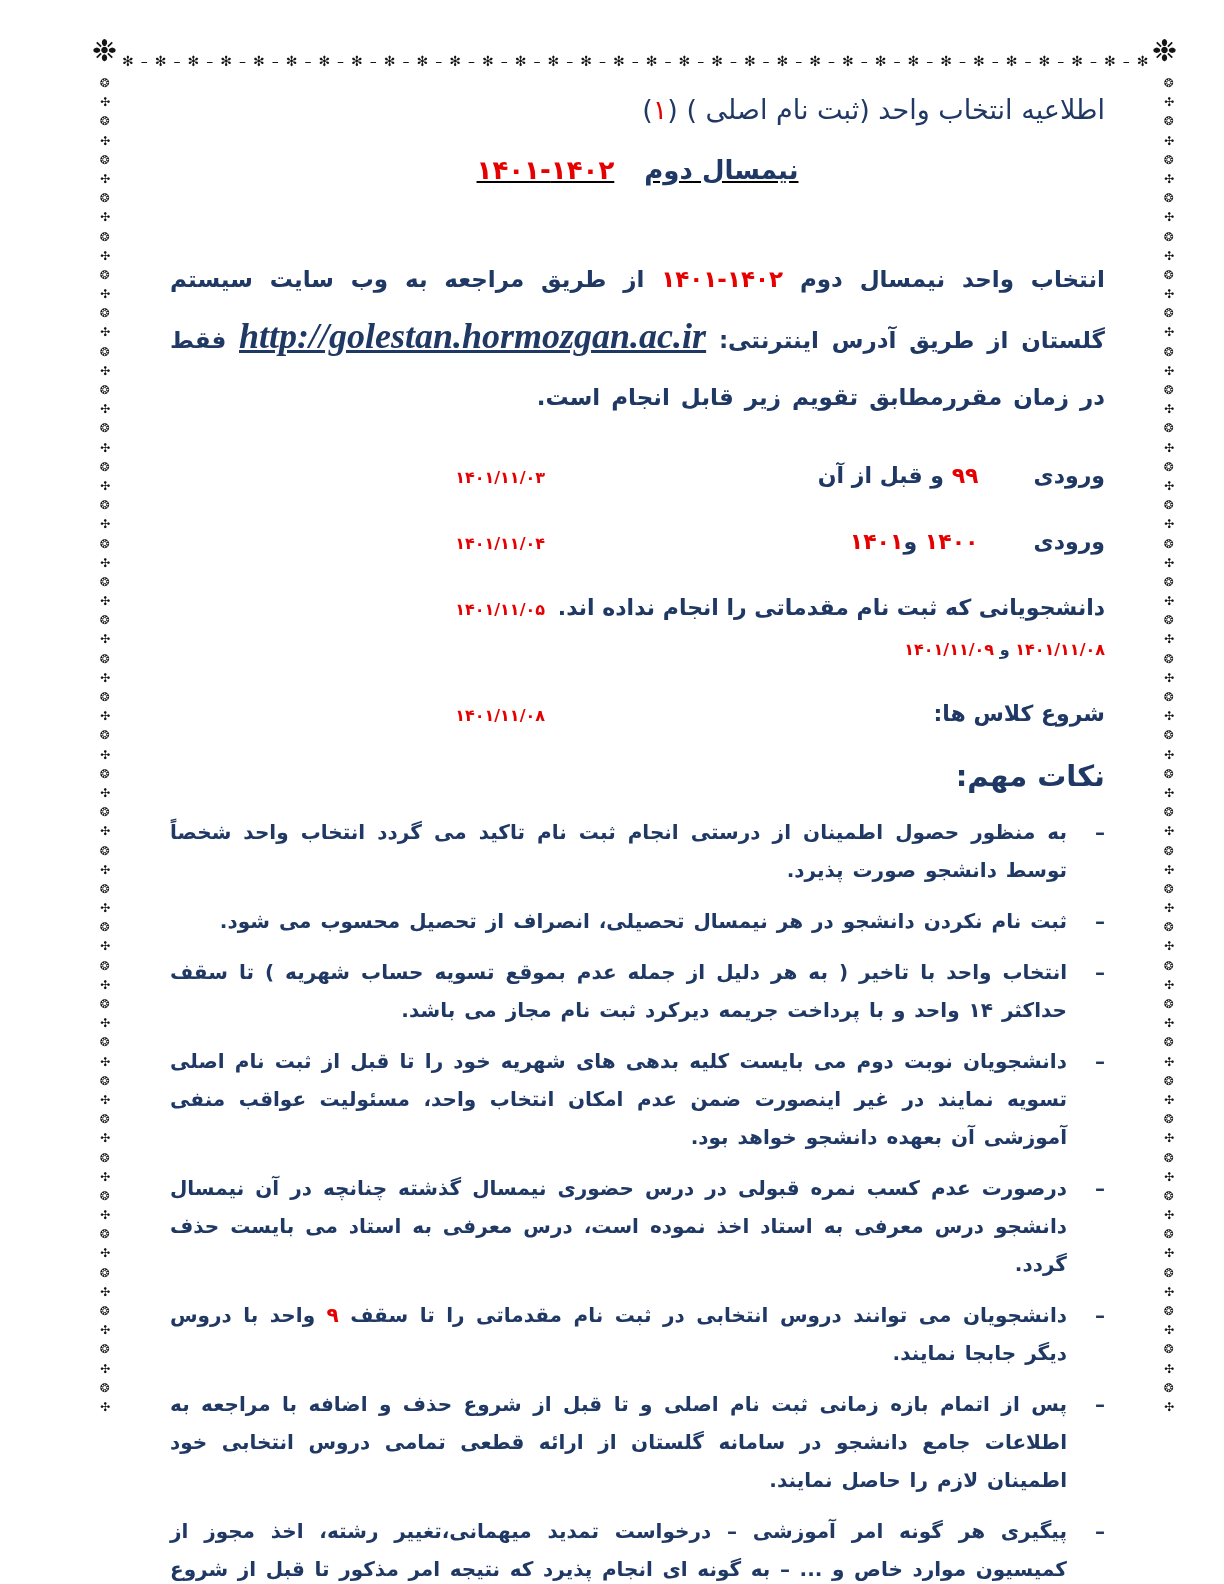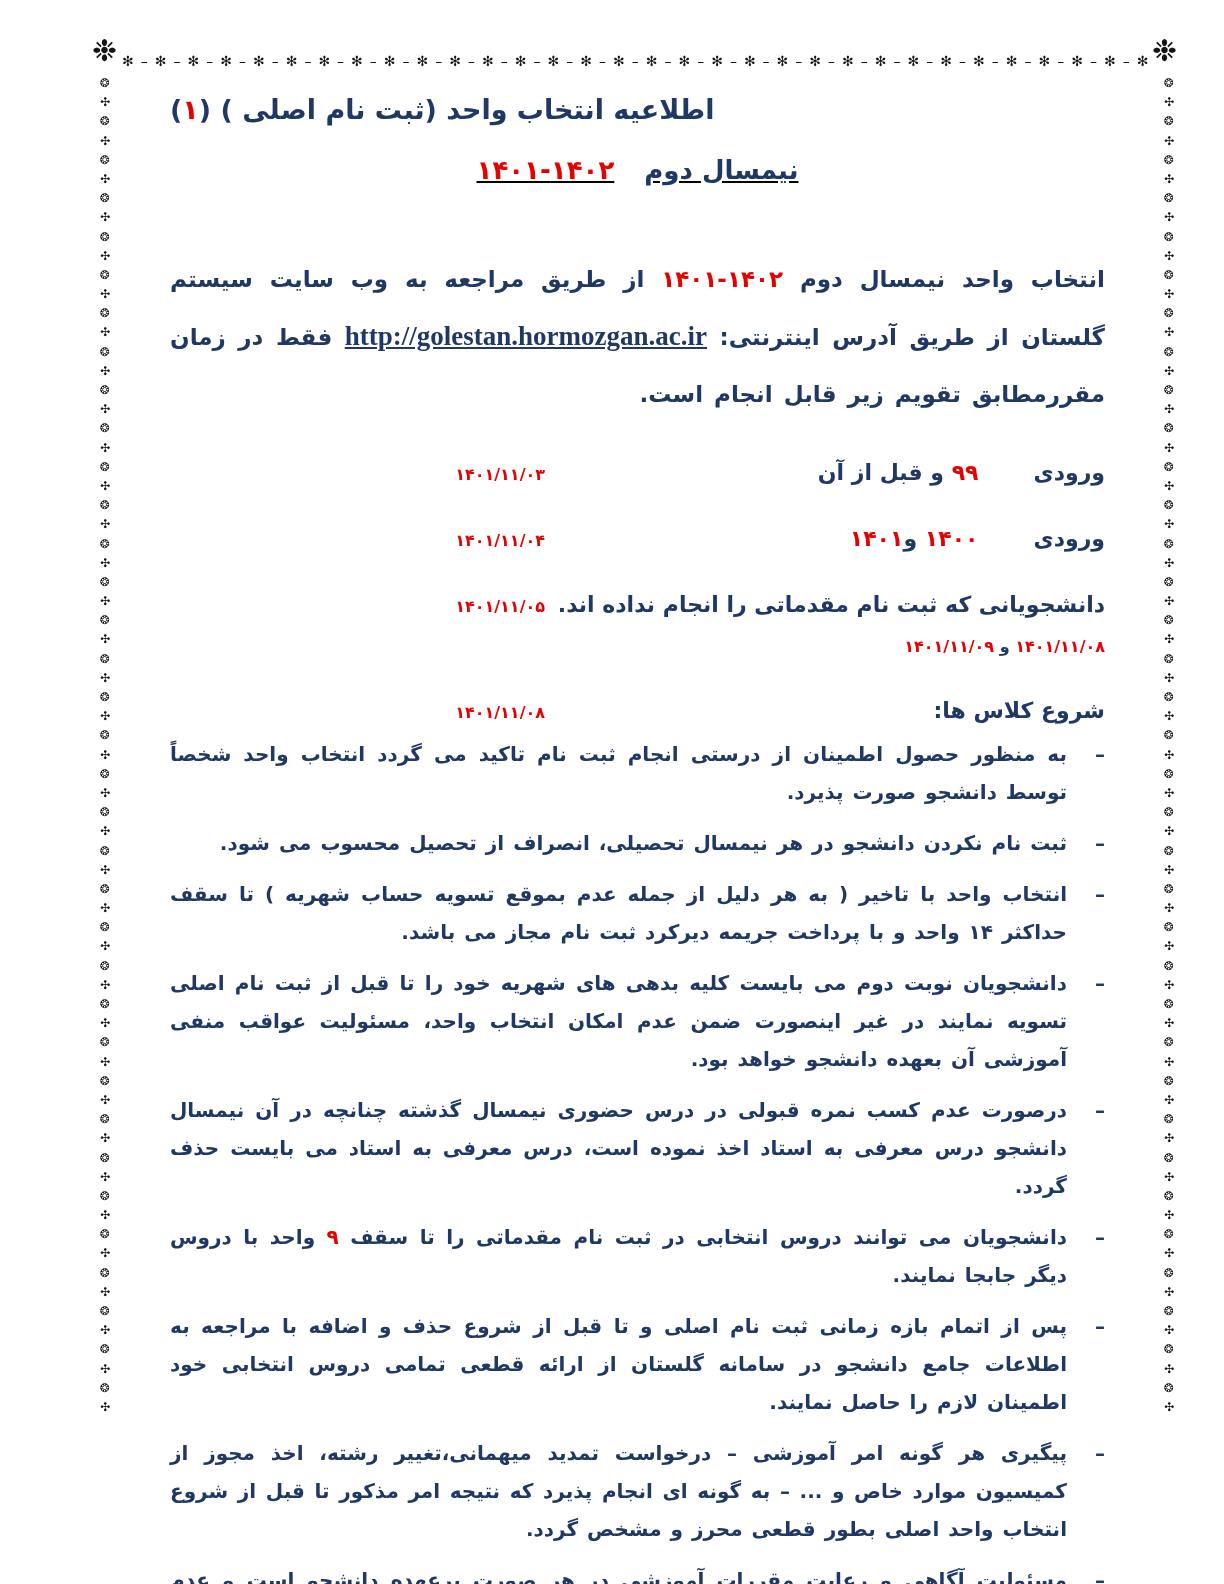--- a/index.html
+++ b/index.html
@@ -25,24 +25,24 @@
           font-size:12px;line-height:1.6;color:var(--ink);}
   .b-left{left:92px;}
   .b-right{left:1156px;}
 
   
   .content{position:absolute;top:84px;right:119px;left:170px;}
 
   .c-b{color:var(--navy);}
   .c-r{color:var(--red);}
   a.c-u{color:var(--navy);font-family:"Liberation Serif",serif;font-weight:bold;
-        font-size:27px;text-decoration:underline;}
+        font-size:36px;text-decoration:underline;font-style:italic;}
   .gap{display:inline-block;height:1px;}
 
-  h1.title{font-size:27px;font-weight:bold;text-align:left;margin-top:10px;letter-spacing:.5px;}
+  h1.title{font-size:27px;font-weight:normal;text-align:right;margin-top:10px;letter-spacing:.5px;}
   h2.subtitle{font-size:26px;font-weight:bold;text-align:center;margin-top:30px;text-decoration:underline;}
 
   .intro{margin-top:66px;font-size:23px;font-weight:bold;line-height:57px;
          text-align:justify;word-spacing:3px;}
 
   .schedule{margin-top:8px;}
   .sched-row{display:flex;align-items:baseline;margin-bottom:5px;line-height:35px;}
   .sched-label{flex:1;font-size:22px;font-weight:bold;margin-top:24px;}
   .sched-label.small{font-size:20px;}
   .sched-date{width:375px;flex:none;font-size:16px;font-weight:bold;text-align:right;}
@@ -227,20 +227,21 @@
         </div>
         <div class="sched-row">
           <div class="sched-date"><span class="c-r">۱۴۰۱/۱۱/۰۸</span><span class="c-b"> و </span><span class="c-r">۱۴۰۱/۱۱/۰۹</span></div>
         </div>
         <div class="sched-row">
           <div class="sched-label"><span class="c-b">شروع کلاس ها:</span></div>
           <div class="sched-date"><span class="c-r">۱۴۰۱/۱۱/۰۸</span></div>
         </div>
       </div>
 
+    <h3 class="notes-heading">نکات مهم:</h3>
 
     <div id="notes">
         <div class="note">
           <span class="dash">–</span>
           <div class="txt"><span class="c-b">به منظور حصول اطمینان از درستی انجام ثبت نام تاکید می گردد انتخاب واحد شخصاً توسط دانشجو صورت پذیرد.</span></div>
         </div>
         <div class="note">
           <span class="dash">–</span>
           <div class="txt"><span class="c-b">ثبت نام نکردن دانشجو در هر نیمسال تحصیلی، انصراف از تحصیل محسوب می شود.</span></div>
         </div>

